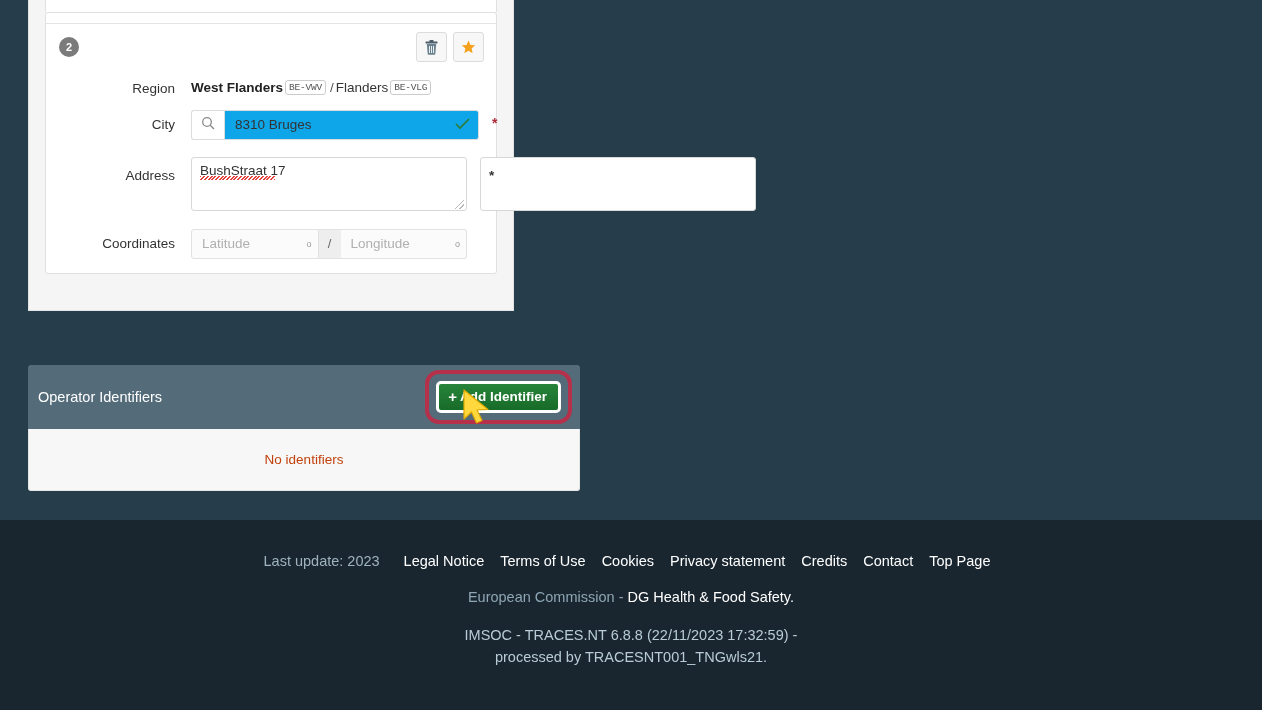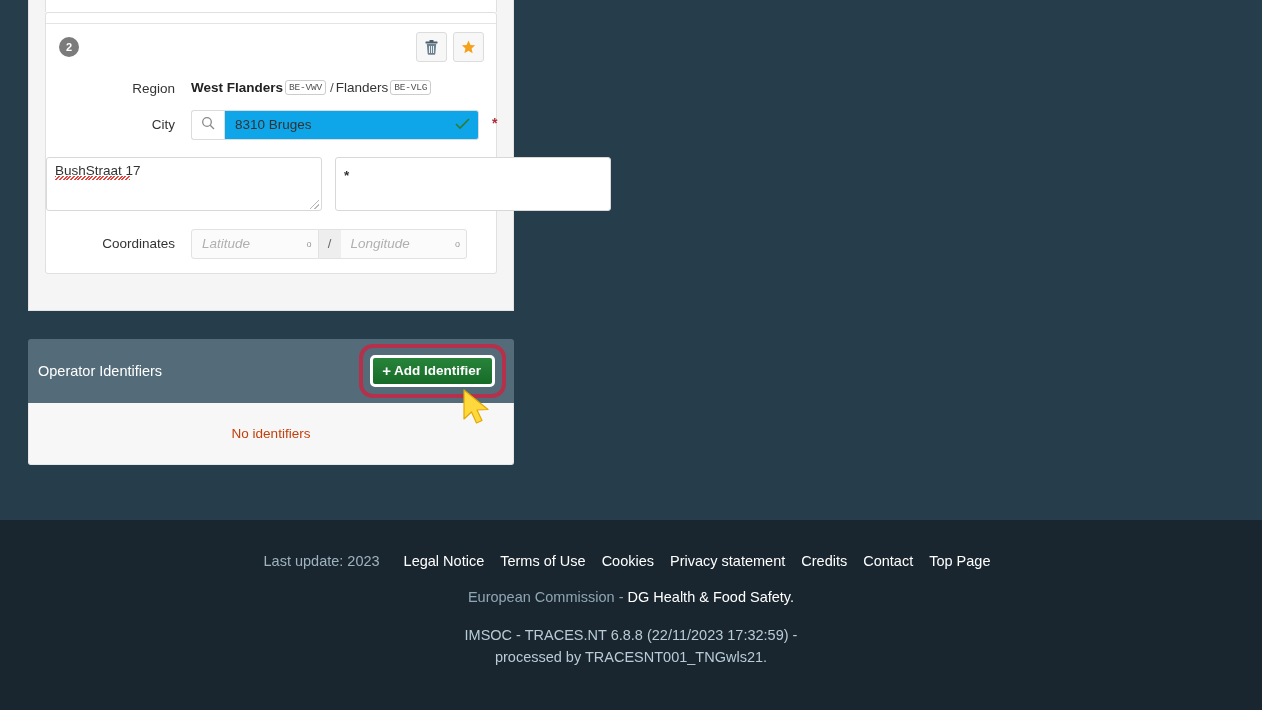--- a/index.html
+++ b/index.html
@@ -184,36 +184,36 @@
     height: 30px;
     border: 1px solid #e2e2e2;
     background: #fbfbfb;
     display: flex; align-items: center;
     padding: 0 6px 0 10px;
     font-size: 13.5px;
     color: #b0b0b0;
   }
   .coord-in.first { border-radius: 3px 0 0 3px; }
   .coord-in.last  { border-radius: 0 3px 3px 0; border-left: none; }
-  .coord-in .ph { flex: 1; font-style: italic; }
+  .coord-in .ph { flex: 1; }
   .deg { font-size: 9px; color: #999; }
   .coord-mid {
     width: 22px; height: 30px;
     border-top: 1px solid #e2e2e2;
     border-bottom: 1px solid #e2e2e2;
     background: #eeeeee;
     display: flex; align-items: center; justify-content: center;
     font-size: 13px; color: #666;
   }
 
   
   .ident-box {
     position: absolute;
-    left: 28px; top: 339px;
-    width: 486px;
+    left: 28px; top: 365px;
+    width: 552px;
     border-radius: 10px;
     overflow: visible;
   }
   .ident-head {
     background: #546c7a;
     height: 64px;
     display: flex; align-items: center; justify-content: space-between;
     padding: 0 19px 0 10px;
     border-radius: 3px 3px 0 0;
     position: relative;
@@ -355,20 +355,21 @@
                     <polyline points="1,6 5,10 14,1" fill="none" stroke="#2e7d32" stroke-width="1.6"></polyline>
                   </svg>
                 </span>
               </div>
             </div>
             <div class="req-star">*</div>
           </div>
         </div>
 
         <div class="frow" style="margin-top:17px;">
+          <div class="flabel" style="padding-top:10px;">Address</div>
           <div class="fctrl">
             <div class="ta">
               <span class="line">
                 <span>BushStraat 17</span>
                 <span class="squiggle"></span>
               </span>
               <span class="ta-grip"></span>
             </div>
             <div class="req-star ta">*</div>
           </div>

